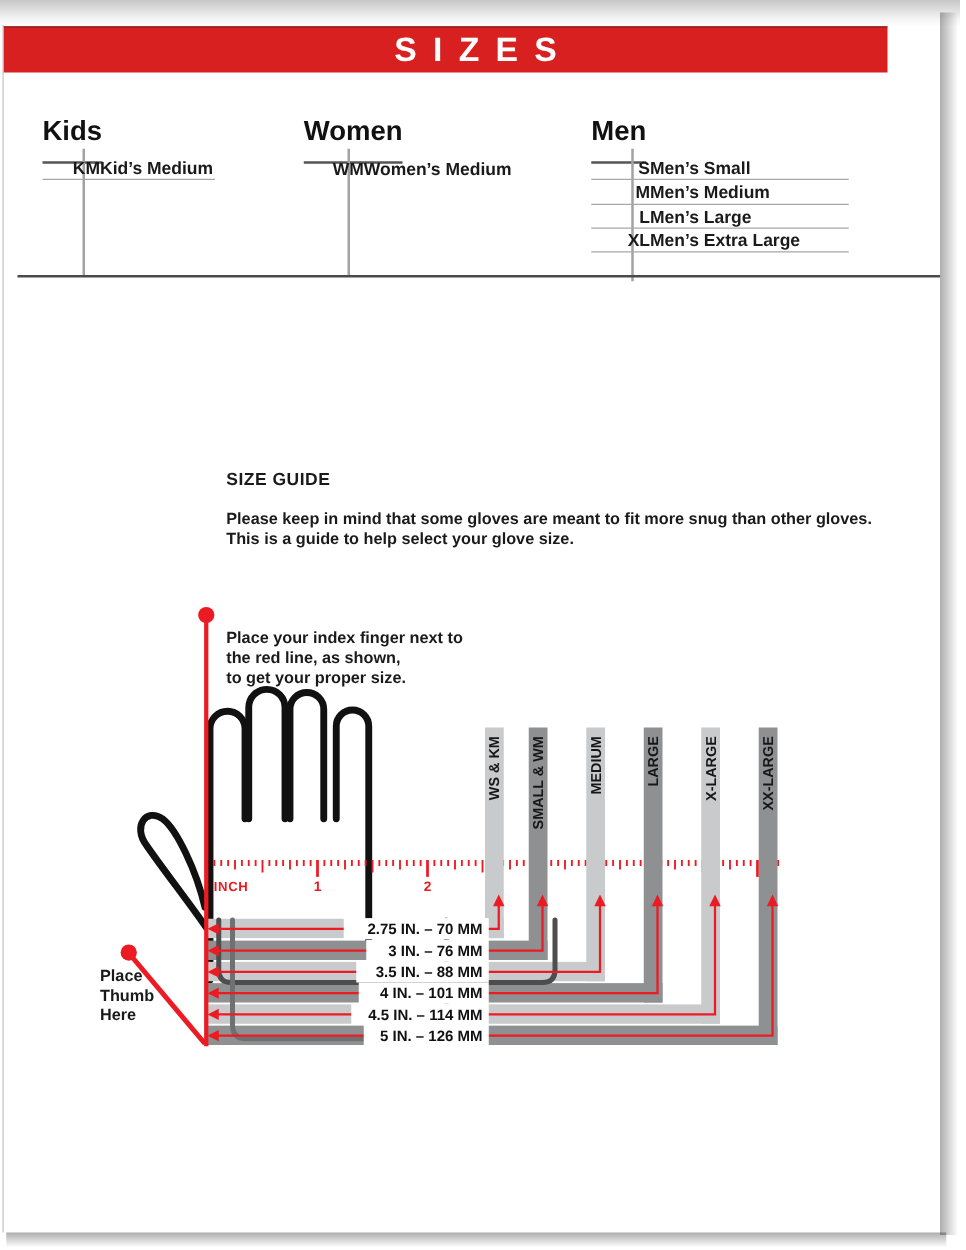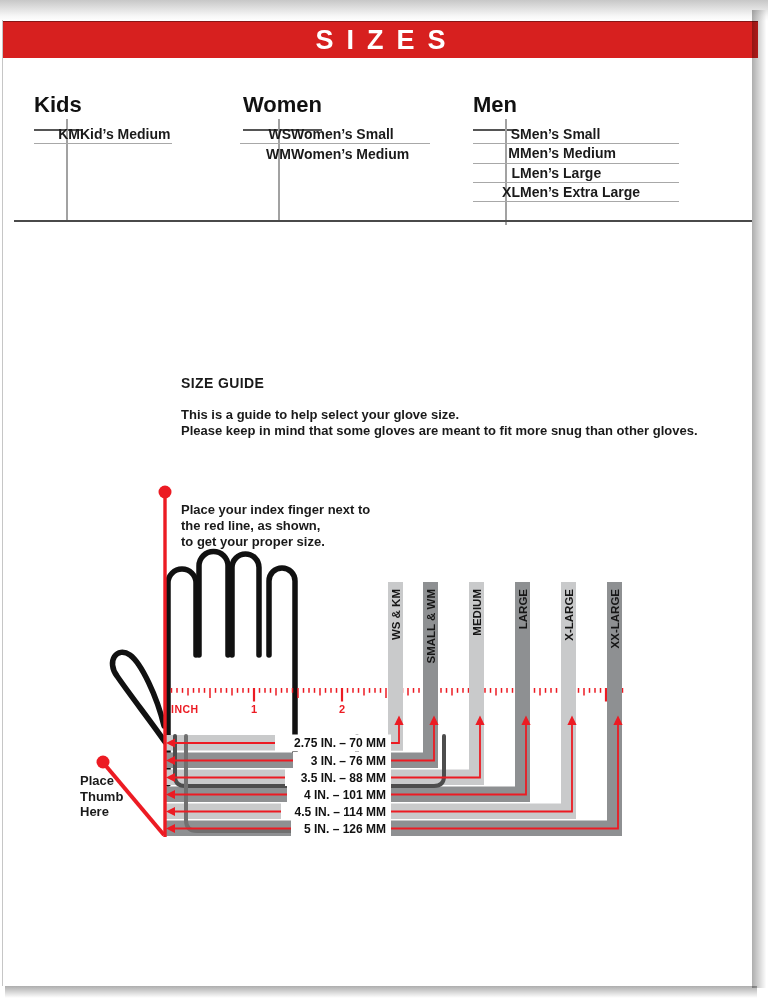--- a/index.html
+++ b/index.html
@@ -10,23 +10,23 @@
   
   .top-fade{position:absolute;left:0;top:0;width:768px;height:21px;
             background:linear-gradient(#c7c7c7,#f6f6f6 75%,#fff);}
   .left-edge{position:absolute;left:2px;top:20px;width:1px;height:966px;background:#c6c6c6;}
   .right-shadow{position:absolute;left:752px;top:10px;width:17px;height:978px;
             background:linear-gradient(90deg,rgba(0,0,0,.32),rgba(0,0,0,0) 85%);}
   .bottom-shadow{position:absolute;left:5px;top:986px;width:752px;height:14px;
             background:linear-gradient(rgba(0,0,0,.32),rgba(0,0,0,0) 85%);}
 
   
-  .header-bar{position:absolute;left:3px;top:21px;width:755px;height:36px;
+  .header-bar{position:absolute;left:3px;top:21px;width:659px;height:36px;
               background:#d7201f;border-top:1px solid rgba(70,15,15,.55);
-              display:flex;align-items:center;justify-content:center;}
+              display:flex;align-items:center;justify-content:center;padding-left:48px;}
   .header-bar span{color:#fff;font-weight:700;font-size:27px;letter-spacing:13px;
                    text-indent:13px;line-height:36px;}
 
   
   .thead{position:absolute;font-size:22px;font-weight:700;color:#111;
          border-bottom:2.5px solid #555;padding-bottom:11px;top:92px;}
   .h-kids{left:34px;} .h-women{left:243px;} .h-men{left:473px;}
   .vsep{position:absolute;width:1.5px;background:#a2a2a2;top:119px;}
   .v-kids{left:66px;height:102px;} .v-women{left:278px;height:102px;} .v-men{left:505px;height:106px;}
   .tbody{position:absolute;top:125px;}
@@ -69,24 +69,20 @@
   <div class="tbody tb-kids">
     <div class="trow lined">
       <span class="abbr">KM</span>
       <span>Kid’s Medium</span>
     </div>
   </div>
 
   <div class="thead h-women">Women</div>
   <div class="vsep v-women"></div>
   <div class="tbody tb-women">
-    <div class="trow lined">
-      <span class="abbr">WS</span>
-      <span>Women’s Small</span>
-    </div>
     <div class="trow">
       <span class="abbr">WM</span>
       <span>Women’s Medium</span>
     </div>
   </div>
 
   <div class="thead h-men">Men</div>
   <div class="vsep v-men"></div>
   <div class="tbody tb-men">
     <div class="trow lined">
@@ -104,22 +100,22 @@
     <div class="trow lined">
       <span class="abbr">XL</span>
       <span>Men’s Extra Large</span>
     </div>
   </div>
 
   <div class="bottom-rule"></div>
 
   <div class="sg-title">SIZE GUIDE</div>
   <div class="sg-intro">
+    <div>Please keep in mind that some gloves are meant to fit more snug than other gloves.</div>
     <div>This is a guide to help select your glove size.</div>
-    <div>Please keep in mind that some gloves are meant to fit more snug than other gloves.</div>
   </div>
   <div class="sg-instruction">
     <div>Place your index finger next to</div>
     <div>the red line, as shown,</div>
     <div>to get your proper size.</div>
   </div>
   <div class="thumb-note">
     <div>Place</div>
     <div>Thumb</div>
     <div>Here</div>

